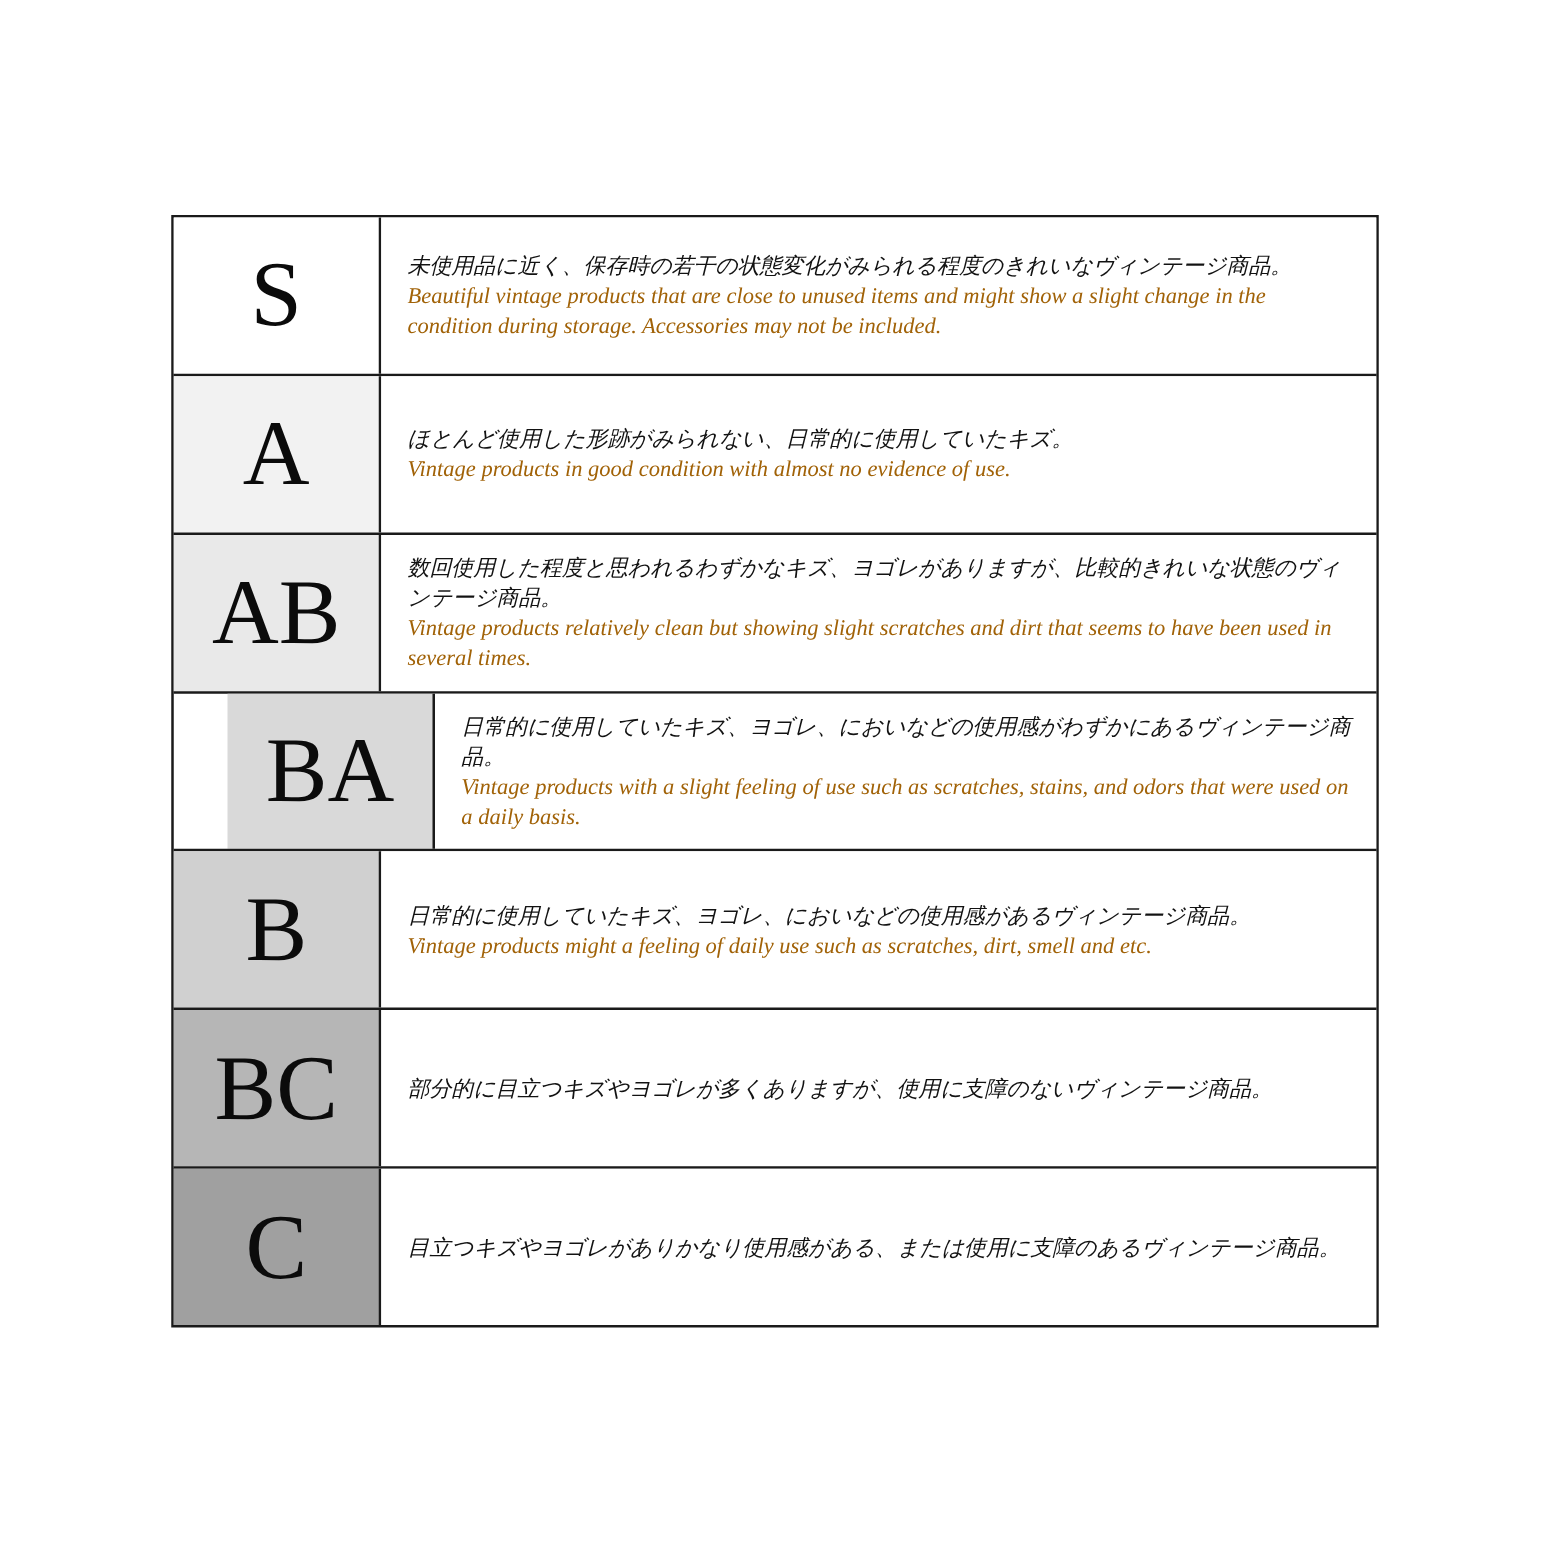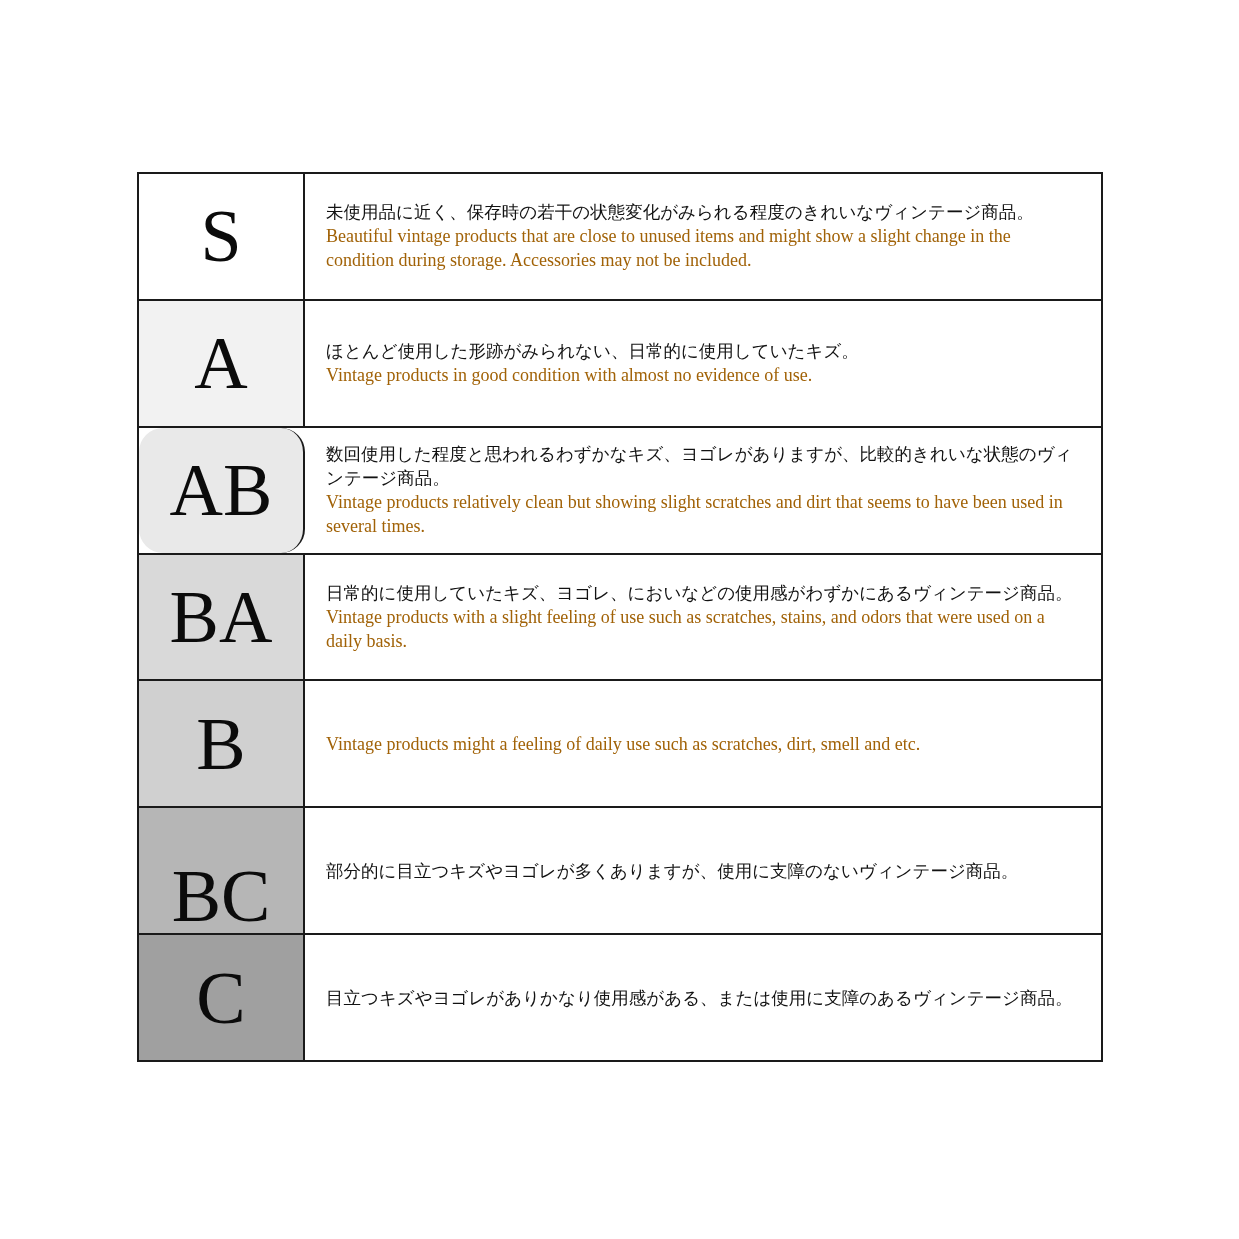--- a/index.html
+++ b/index.html
@@ -42,20 +42,21 @@
     color: #0b0b0b;
     font-family: "Liberation Serif", "DejaVu Serif", serif;
   }
   .desc-cell {
     flex: 1 1 auto;
     display: flex;
     flex-direction: column;
     justify-content: center;
     padding: 10px 18px 10px 21px;
     background: #ffffff;
+    font-style: italic;
   }
   .desc-jp {
     font-size: 17.5px;
     line-height: 24px;
     color: #121212;
   }
   .desc-en {
     font-size: 18px;
     line-height: 24px;
     color: #a16207;
@@ -80,50 +81,51 @@
     <div class="grade-cell" style="background-color: rgb(242, 242, 242);">
       <span class="grade-letter">A</span>
     </div>
     <div class="desc-cell">
       <div class="desc-jp">ほとんど使用した形跡がみられない、日常的に使用していたキズ。</div>
       <div class="desc-en">Vintage products in good condition with almost no evidence of use.</div>
     </div>
   </div>
 
   <div class="grade-row">
-    <div class="grade-cell" style="background-color: rgb(233, 233, 233); border-radius: 24px;">
+    <div class="grade-cell" style="background-color: rgb(233, 233, 233);">
       <span class="grade-letter">AB</span>
     </div>
     <div class="desc-cell">
       <div class="desc-jp">数回使用した程度と思われるわずかなキズ、ヨゴレがありますが、比較的きれいな状態のヴィンテージ商品。</div>
       <div class="desc-en">Vintage products relatively clean but showing slight scratches and dirt that seems to have been used in several times.</div>
     </div>
   </div>
 
   <div class="grade-row">
-    <div class="grade-cell" style="background-color: rgb(217, 217, 217);">
+    <div class="grade-cell" style="background-color: rgb(217, 217, 217); margin-left: 43px;">
       <span class="grade-letter">BA</span>
     </div>
     <div class="desc-cell">
       <div class="desc-jp">日常的に使用していたキズ、ヨゴレ、においなどの使用感がわずかにあるヴィンテージ商品。</div>
       <div class="desc-en">Vintage products with a slight feeling of use such as scratches, stains, and odors that were used on a daily basis.</div>
     </div>
   </div>
 
   <div class="grade-row">
     <div class="grade-cell" style="background-color: rgb(208, 208, 208);">
       <span class="grade-letter">B</span>
     </div>
     <div class="desc-cell">
+      <div class="desc-jp">日常的に使用していたキズ、ヨゴレ、においなどの使用感があるヴィンテージ商品。</div>
       <div class="desc-en">Vintage products might a feeling of daily use such as scratches, dirt, smell and etc.</div>
     </div>
   </div>
 
   <div class="grade-row">
-    <div class="grade-cell" style="background-color: rgb(182, 182, 182); align-items: flex-end;">
+    <div class="grade-cell" style="background-color: rgb(182, 182, 182);">
       <span class="grade-letter">BC</span>
     </div>
     <div class="desc-cell">
       <div class="desc-jp">部分的に目立つキズやヨゴレが多くありますが、使用に支障のないヴィンテージ商品。</div>
     </div>
   </div>
 
   <div class="grade-row">
     <div class="grade-cell" style="background-color: rgb(160, 160, 160);">
       <span class="grade-letter">C</span>

